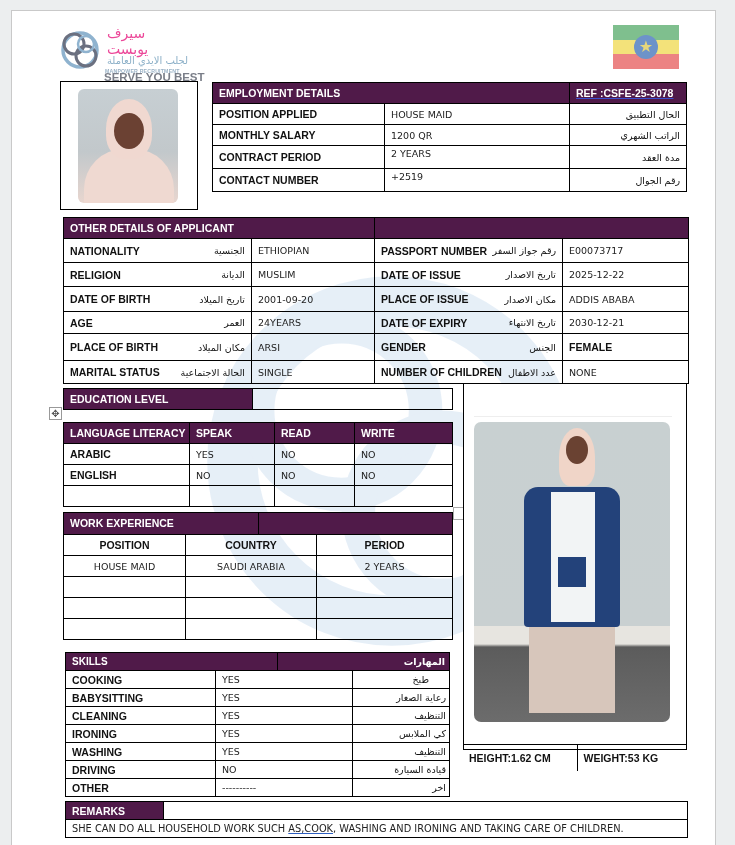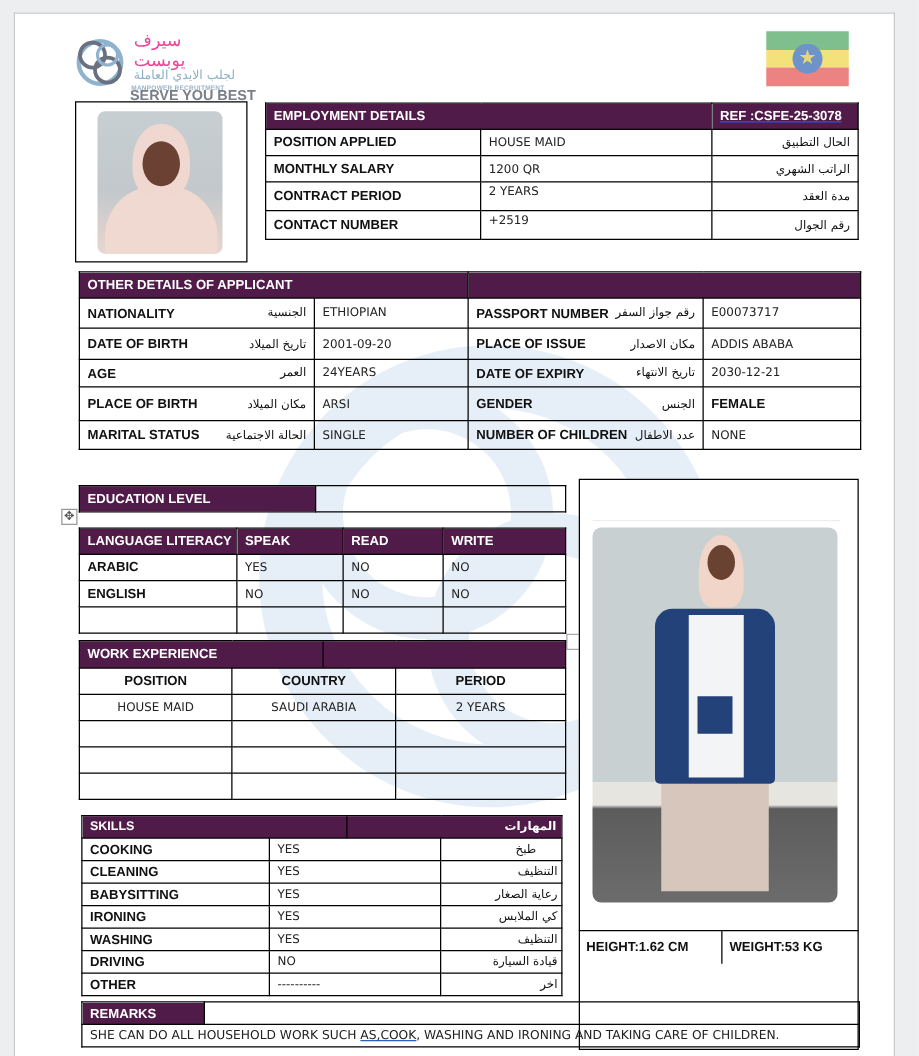--- a/index.html
+++ b/index.html
@@ -147,20 +147,36 @@
           </td>
       <td class="val">ETHIOPIAN</td>
       <td>
             <div class="lblwrap">
               <span class="lbl">PASSPORT NUMBER</span>
               <span class="ar">رقم جواز السفر</span>
             </div>
           </td>
       <td class="val">E00073717</td>
     </tr>
+    <tr style="height:24px;">
+      <td>
+            <div class="lblwrap">
+              <span class="lbl">RELIGION</span>
+              <span class="ar">الديانة</span>
+            </div>
+          </td>
+      <td class="val">MUSLIM</td>
+      <td>
+            <div class="lblwrap">
+              <span class="lbl">DATE OF ISSUE</span>
+              <span class="ar">تاريخ الاصدار</span>
+            </div>
+          </td>
+      <td class="val">2025-12-22</td>
+    </tr>
     <tr style="height:25px;">
       <td>
             <div class="lblwrap">
               <span class="lbl">DATE OF BIRTH</span>
               <span class="ar">تاريخ الميلاد</span>
             </div>
           </td>
       <td class="val">2001-09-20</td>
       <td>
             <div class="lblwrap">
@@ -330,30 +346,30 @@
           <span class="ar" style="flex:1; color:#fff; padding:0 4px; line-height:17px;">المهارات</span>
         </div>
       </td>
     </tr>
     <tr style="height:18px;">
       <td class="lbl" style="height:18px;">COOKING</td>
       <td class="val" style="height:18px;">YES</td>
       <td class="ar" style="height:18px; padding:0 20px;">طبخ</td>
     </tr>
     <tr style="height:18px;">
+      <td class="lbl" style="height:18px;">BABYSITTING</td>
+      <td class="val" style="height:18px;">YES</td>
+      <td class="ar" style="height:18px; padding:0 3px;">رعاية الصغار</td>
+    </tr>
+    <tr style="height:18px;">
       <td class="lbl" style="height:18px;">CLEANING</td>
       <td class="val" style="height:18px;">YES</td>
       <td class="ar" style="height:18px; padding:0 3px;">التنظيف</td>
     </tr>
     <tr style="height:18px;">
-      <td class="lbl" style="height:18px;">BABYSITTING</td>
-      <td class="val" style="height:18px;">YES</td>
-      <td class="ar" style="height:18px; padding:0 3px;">رعاية الصغار</td>
-    </tr>
-    <tr style="height:18px;">
       <td class="lbl" style="height:18px;">IRONING</td>
       <td class="val" style="height:18px;">YES</td>
       <td class="ar" style="height:18px; padding:0 3px;">كي الملابس</td>
     </tr>
     <tr style="height:18px;">
       <td class="lbl" style="height:18px;">WASHING</td>
       <td class="val" style="height:18px;">YES</td>
       <td class="ar" style="height:18px; padding:0 3px;">التنظيف</td>
     </tr>
     <tr style="height:18px;">
@@ -362,21 +378,21 @@
       <td class="ar" style="height:18px; padding:0 3px;">قيادة السيارة</td>
     </tr>
     <tr style="height:18px;">
       <td class="lbl" style="height:18px;">OTHER</td>
       <td class="val" style="height:18px;">----------</td>
       <td class="ar" style="height:18px; padding:0 3px;">اخر</td>
     </tr>
   </tbody>
     </table>
 
-  <div class="photo-box" style="left:451px; top:372px; width:224px; height:457px;padding-left:43px;">
+  <div class="photo-box" style="left:451px; top:372px; width:224px; height:367px;padding-left:43px;">
     <div style="position:absolute; left:10px; top:32px; width:198px; height:1px; background:#eee;"></div>
     <div class="fullbody">
       <div class="fb-skirt"></div>
       <div class="fb-top"></div>
       <div class="fb-apron"></div>
       <div class="fb-pocket"></div>
       <div class="fb-hijab"></div>
       <div class="fb-face"></div>
     </div>
     <table style="left:-1px; top:360px; width:224px;">

